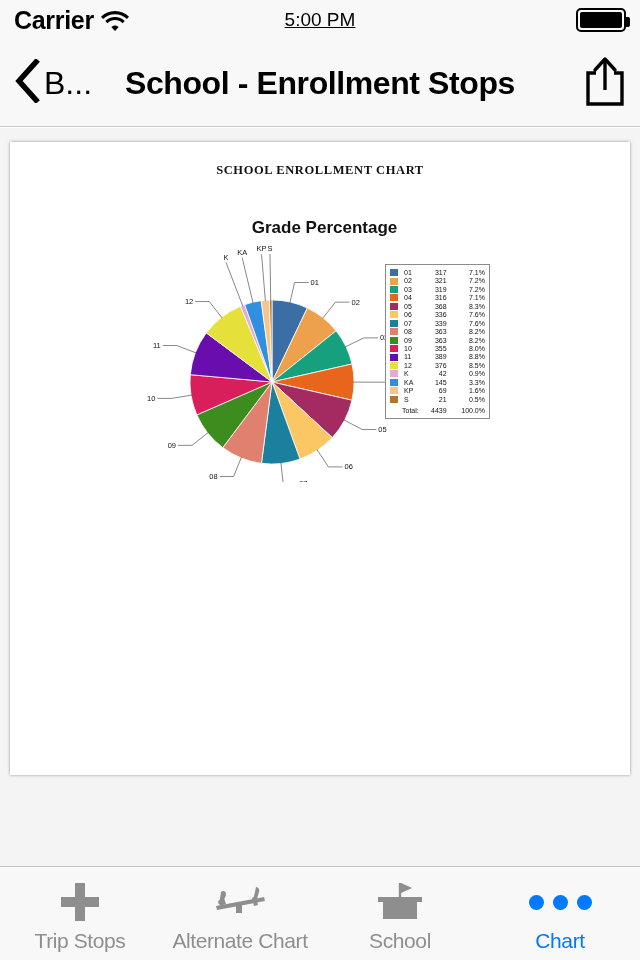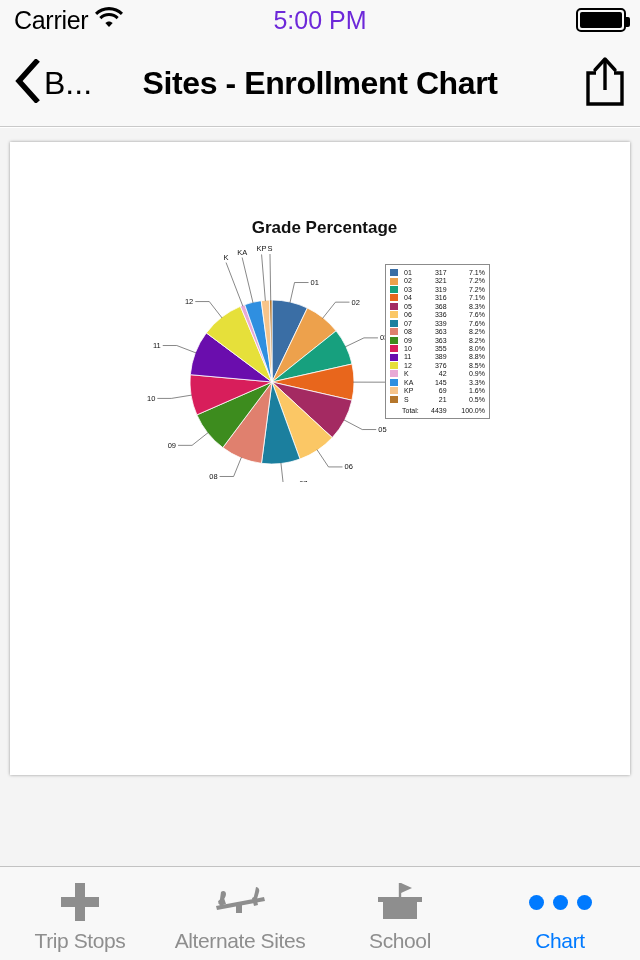--- a/index.html
+++ b/index.html
@@ -12,27 +12,28 @@
   }
 
   
   .status-bar{
     height:40px; width:640px;
     background:#f8f8f8;
     display:flex; align-items:center;
     padding:0 14px;
     position:relative;
   }
-  .status-left{ display:flex; align-items:flex-start; gap:7px; }
+  .status-left{ display:flex; align-items:flex-end; gap:7px;font-weight:bold; }
   .carrier{ font-size:25px; color:#000; letter-spacing:-.3px; }
   .wifi-icon{ display:block; }
   .status-time{
     position:absolute; left:0; right:0; text-align:center;
-    font-size:25px; color:#6d28d9; font-weight:400;
+    font-size:19px; color:#000000; font-weight:400;
     pointer-events:none;
+    text-decoration:underline;
   }
   .status-right{ margin-left:auto; display:flex; align-items:center; }
   .battery{
     width:50px;height:24px;border:2.5px solid #000;border-radius:5px;
     position:relative; display:block;
   }
   .battery::after{
     content:""; position:absolute; right:-6px; top:7px;
     width:4px;height:10px;background:#000;border-radius:0 2px 2px 0;
   }
@@ -146,35 +147,36 @@
 
 <div class="nav-bar">
   <div class="back-btn">
     <span class="chev">
       <svg width="26" height="44" viewBox="0 0 26 44">
         <path d="M22 3L5 22l17 19" stroke="#000" stroke-width="5.5" fill="none" stroke-linecap="square" stroke-linejoin="miter"></path>
       </svg>
     </span>
     <span class="back-label">B...</span>
   </div>
-  <div class="nav-title">Sites - Enrollment Chart</div>
+  <div class="nav-title">School - Enrollment Stops</div>
   <div class="share-btn">
     <span>
       <svg width="42" height="50" viewBox="0 0 42 50">
         <path d="M12 17H4v31h34V17h-8" stroke="#000" stroke-width="3.4" fill="none"></path>
         <path d="M21 34V4" stroke="#000" stroke-width="3.4" fill="none"></path>
         <path d="M11 14L21 3l10 11" stroke="#000" stroke-width="3.4" fill="none" stroke-linecap="round" stroke-linejoin="round"></path>
       </svg>
     </span>
   </div>
 </div>
 
 <div class="content">
   <div class="doc-page">
 
+    <div class="doc-title">SCHOOL ENROLLMENT CHART</div>
     <div class="chart-title">Grade Percentage</div>
 
     <div class="chart-area">
       <svg class="pie-svg" width="260" height="250" viewBox="0 0 260 250">
         <g id="pie-slices">
             <path d="M142,150 L142,68 A82,82 0 0,1 177.3464245051391,76.0092554794689 Z" fill="#3a6ea5" stroke="#ffffff" stroke-width="0.8"></path>
             <path d="M142,150 L177.3464245051391,76.0092554794689 A82,82 0 0,1 206.11018156237844,98.87383624758384 Z" fill="#eda14c" stroke="#ffffff" stroke-width="0.8"></path>
             <path d="M142,150 L206.11018156237844,98.87383624758384 A82,82 0 0,1 222.00096146907998,132.00427372894387 Z" fill="#17a07e" stroke="#ffffff" stroke-width="0.8"></path>
             <path d="M142,150 L222.00096146907998,132.00427372894387 A82,82 0 0,1 221.94408879890955,168.24671658441775 Z" fill="#e8661c" stroke="#ffffff" stroke-width="0.8"></path>
             <path d="M142,150 L221.94408879890955,168.24671658441775 A82,82 0 0,1 202.25591829129968,205.61676285862217 Z" fill="#a42a62" stroke="#ffffff" stroke-width="0.8"></path>
@@ -391,21 +393,21 @@
     <div class="tab-icon">
       <svg width="56" height="34" viewBox="0 0 56 34">
         <path d="M4 21L52 12l1 4L5 25z" fill="#8e8e8e"></path>
         <path d="M24 19h6v9h-6z" fill="#8e8e8e"></path>
         <path d="M9 7c2-2 5-1 5 2s-2 5-4 7l-4 3 2-5z" fill="#8e8e8e"></path>
         <path d="M44 2c2 0 4 2 3 5l-2 7-4 1 2-8z" fill="#8e8e8e"></path>
         <path d="M40 13l4-2 2 9-4 1z" fill="#8e8e8e"></path>
         <path d="M6 16l6-3 2 6-6 2z" fill="#8e8e8e"></path>
       </svg>
     </div>
-    <div class="tab-label">Alternate Sites</div>
+    <div class="tab-label">Alternate Chart</div>
   </div>
 
   <div class="tab-item">
     <div class="tab-icon">
       <svg width="52" height="42" viewBox="0 0 52 42">
         <path d="M26 16V2" stroke="#8e8e8e" stroke-width="2.4"></path>
         <path d="M27 2l11 5-11 5z" fill="#8e8e8e"></path>
         <path d="M4 16h44v5H4z" fill="#8e8e8e"></path>
         <path d="M9 21h34v17H9z" fill="#8e8e8e"></path>
       </svg>

